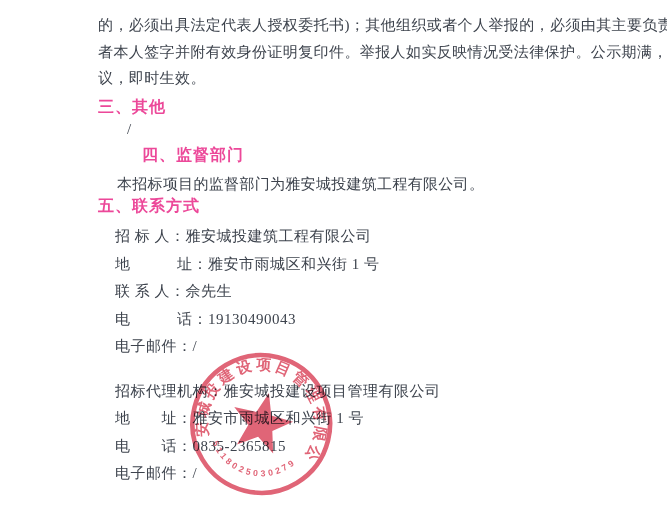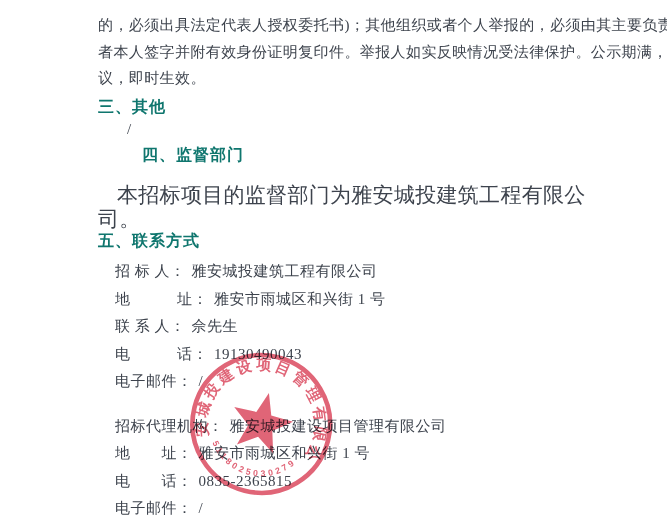--- a/index.html
+++ b/index.html
@@ -25,48 +25,48 @@
     letter-spacing: 0.4px;
     text-align: justify;
     white-space: nowrap;
   }
   .para-line.wide { text-align-last: justify; }
   .heading {
     font-family: Liberation Serif, serif;
     font-weight: bold;
     font-size: 16px;
     line-height: 20px;
-    color: #0f766e;
+    color: #ec4899;
     letter-spacing: 1px;
   }
   .h3 { margin-top: 5px; }
   .h4 { margin-top: 4px; margin-left: 44px; }
   .h5 { margin-top: 0; }
   .slash-line {
     font-size: 15px;
     line-height: 24px;
     margin-left: 29px;
   }
   .body-line {
-    font-size: 21px;
+    font-size: 15px;
     line-height: 24px;
-    margin-top: 18px;
+    margin-top: 7px;
     text-indent: 19px;
     letter-spacing: 0.3px;
   }
   .contact-block { margin-left: 17px; }
   .block1 { margin-top: 7px; }
   .block2 { margin-top: 17px; }
   .contact-row {
     font-size: 15px;
     line-height: 27.5px;
     white-space: nowrap;
   }
   .contact-label { letter-spacing: 0.5px; text-align: center; }
-  .contact-value { margin-left: 6px; letter-spacing: 0.5px; }
+  .contact-value { letter-spacing: 0.5px; }
   .stamp {
     position: absolute;
     left: 184px;
     top: 349px;
     width: 154px;
     height: 152px;
     transform: rotate(14deg);
     mix-blend-mode: multiply;
     opacity: 0.88;
   }

